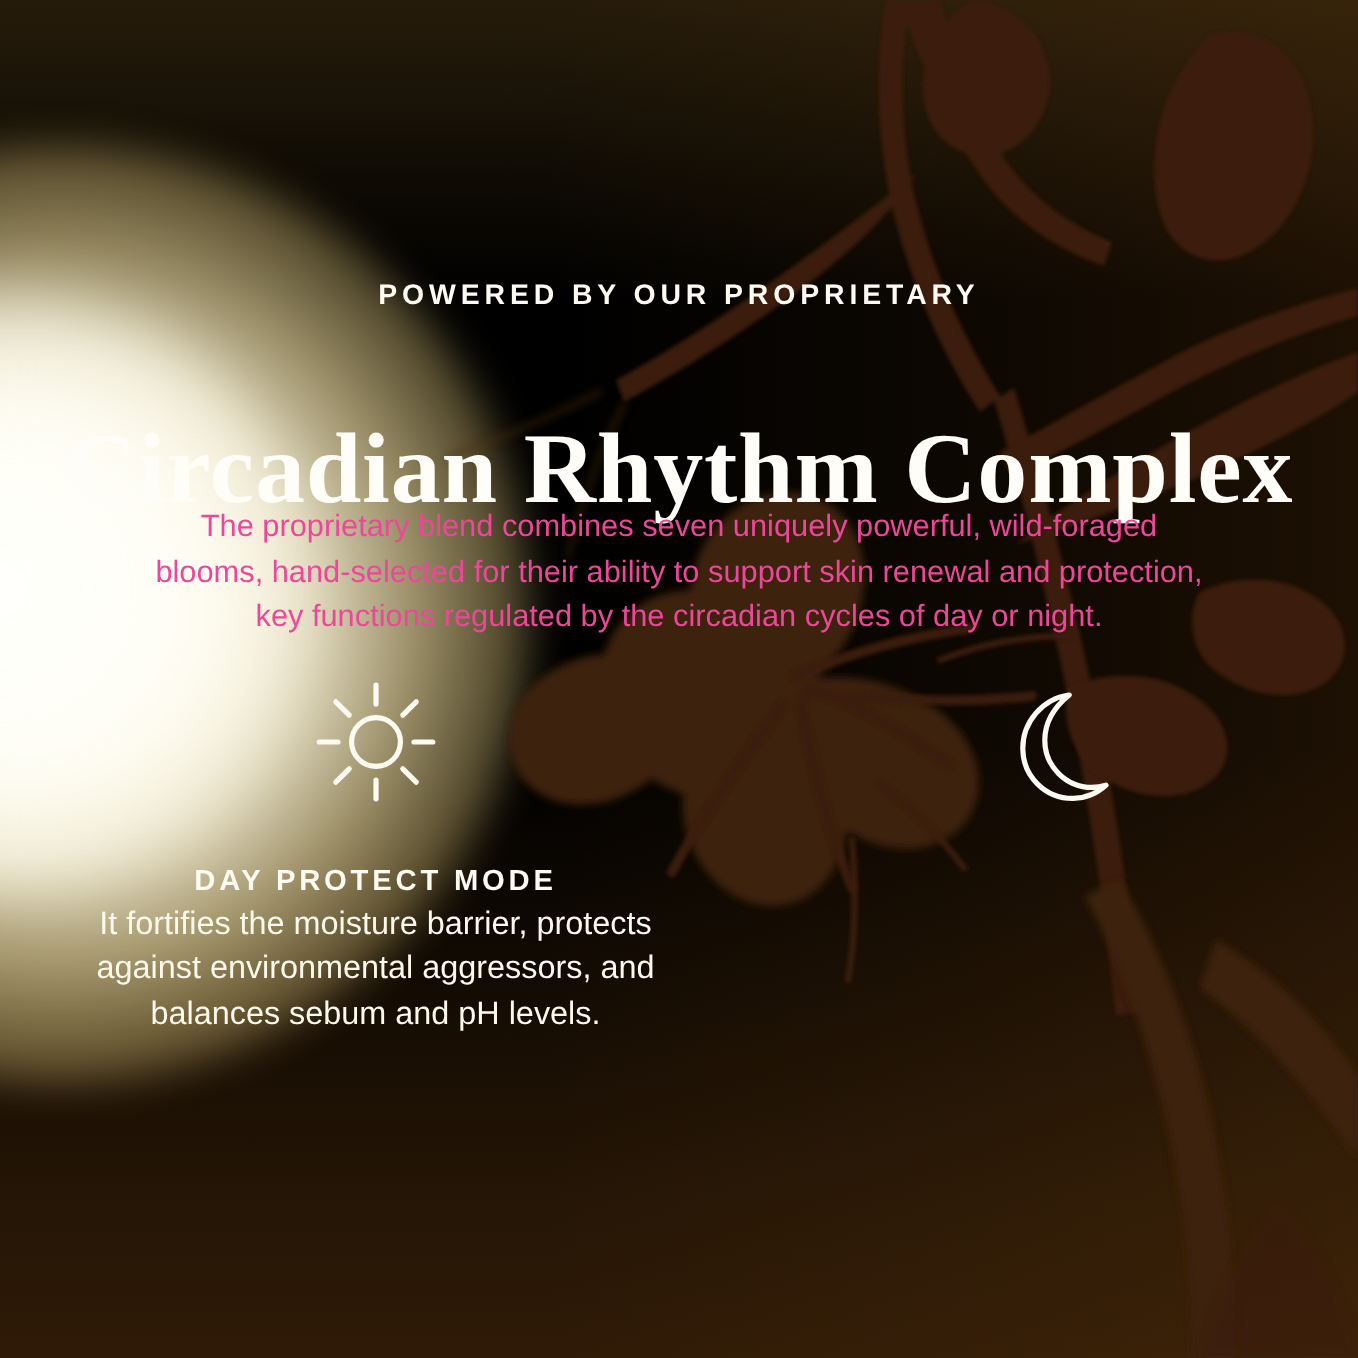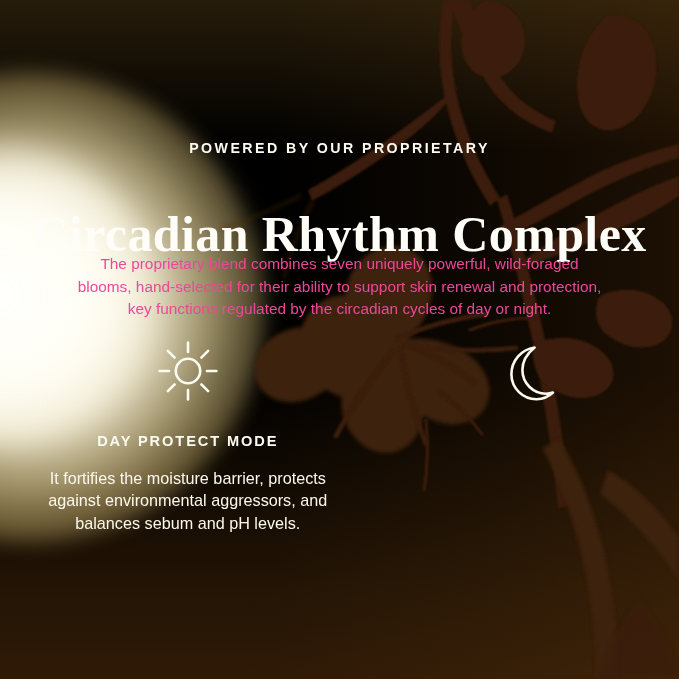--- a/index.html
+++ b/index.html
@@ -160,21 +160,21 @@
   .col-title {
     margin-top: 32px;
     color: #fdfaf2;
     font-size: 14.6px;
     font-weight: bold;
     letter-spacing: 1.9px;
     line-height: 1;
     text-align: center;
   }
   .col-body {
-    margin-top: 18px;
+    margin-top: 2px;
     color: #fdf8ec;
     font-size: 16.2px;
     line-height: 1.40;
     text-align: center;
     width: 282px;
   }
 </style>
 </head>
 <body>
 

